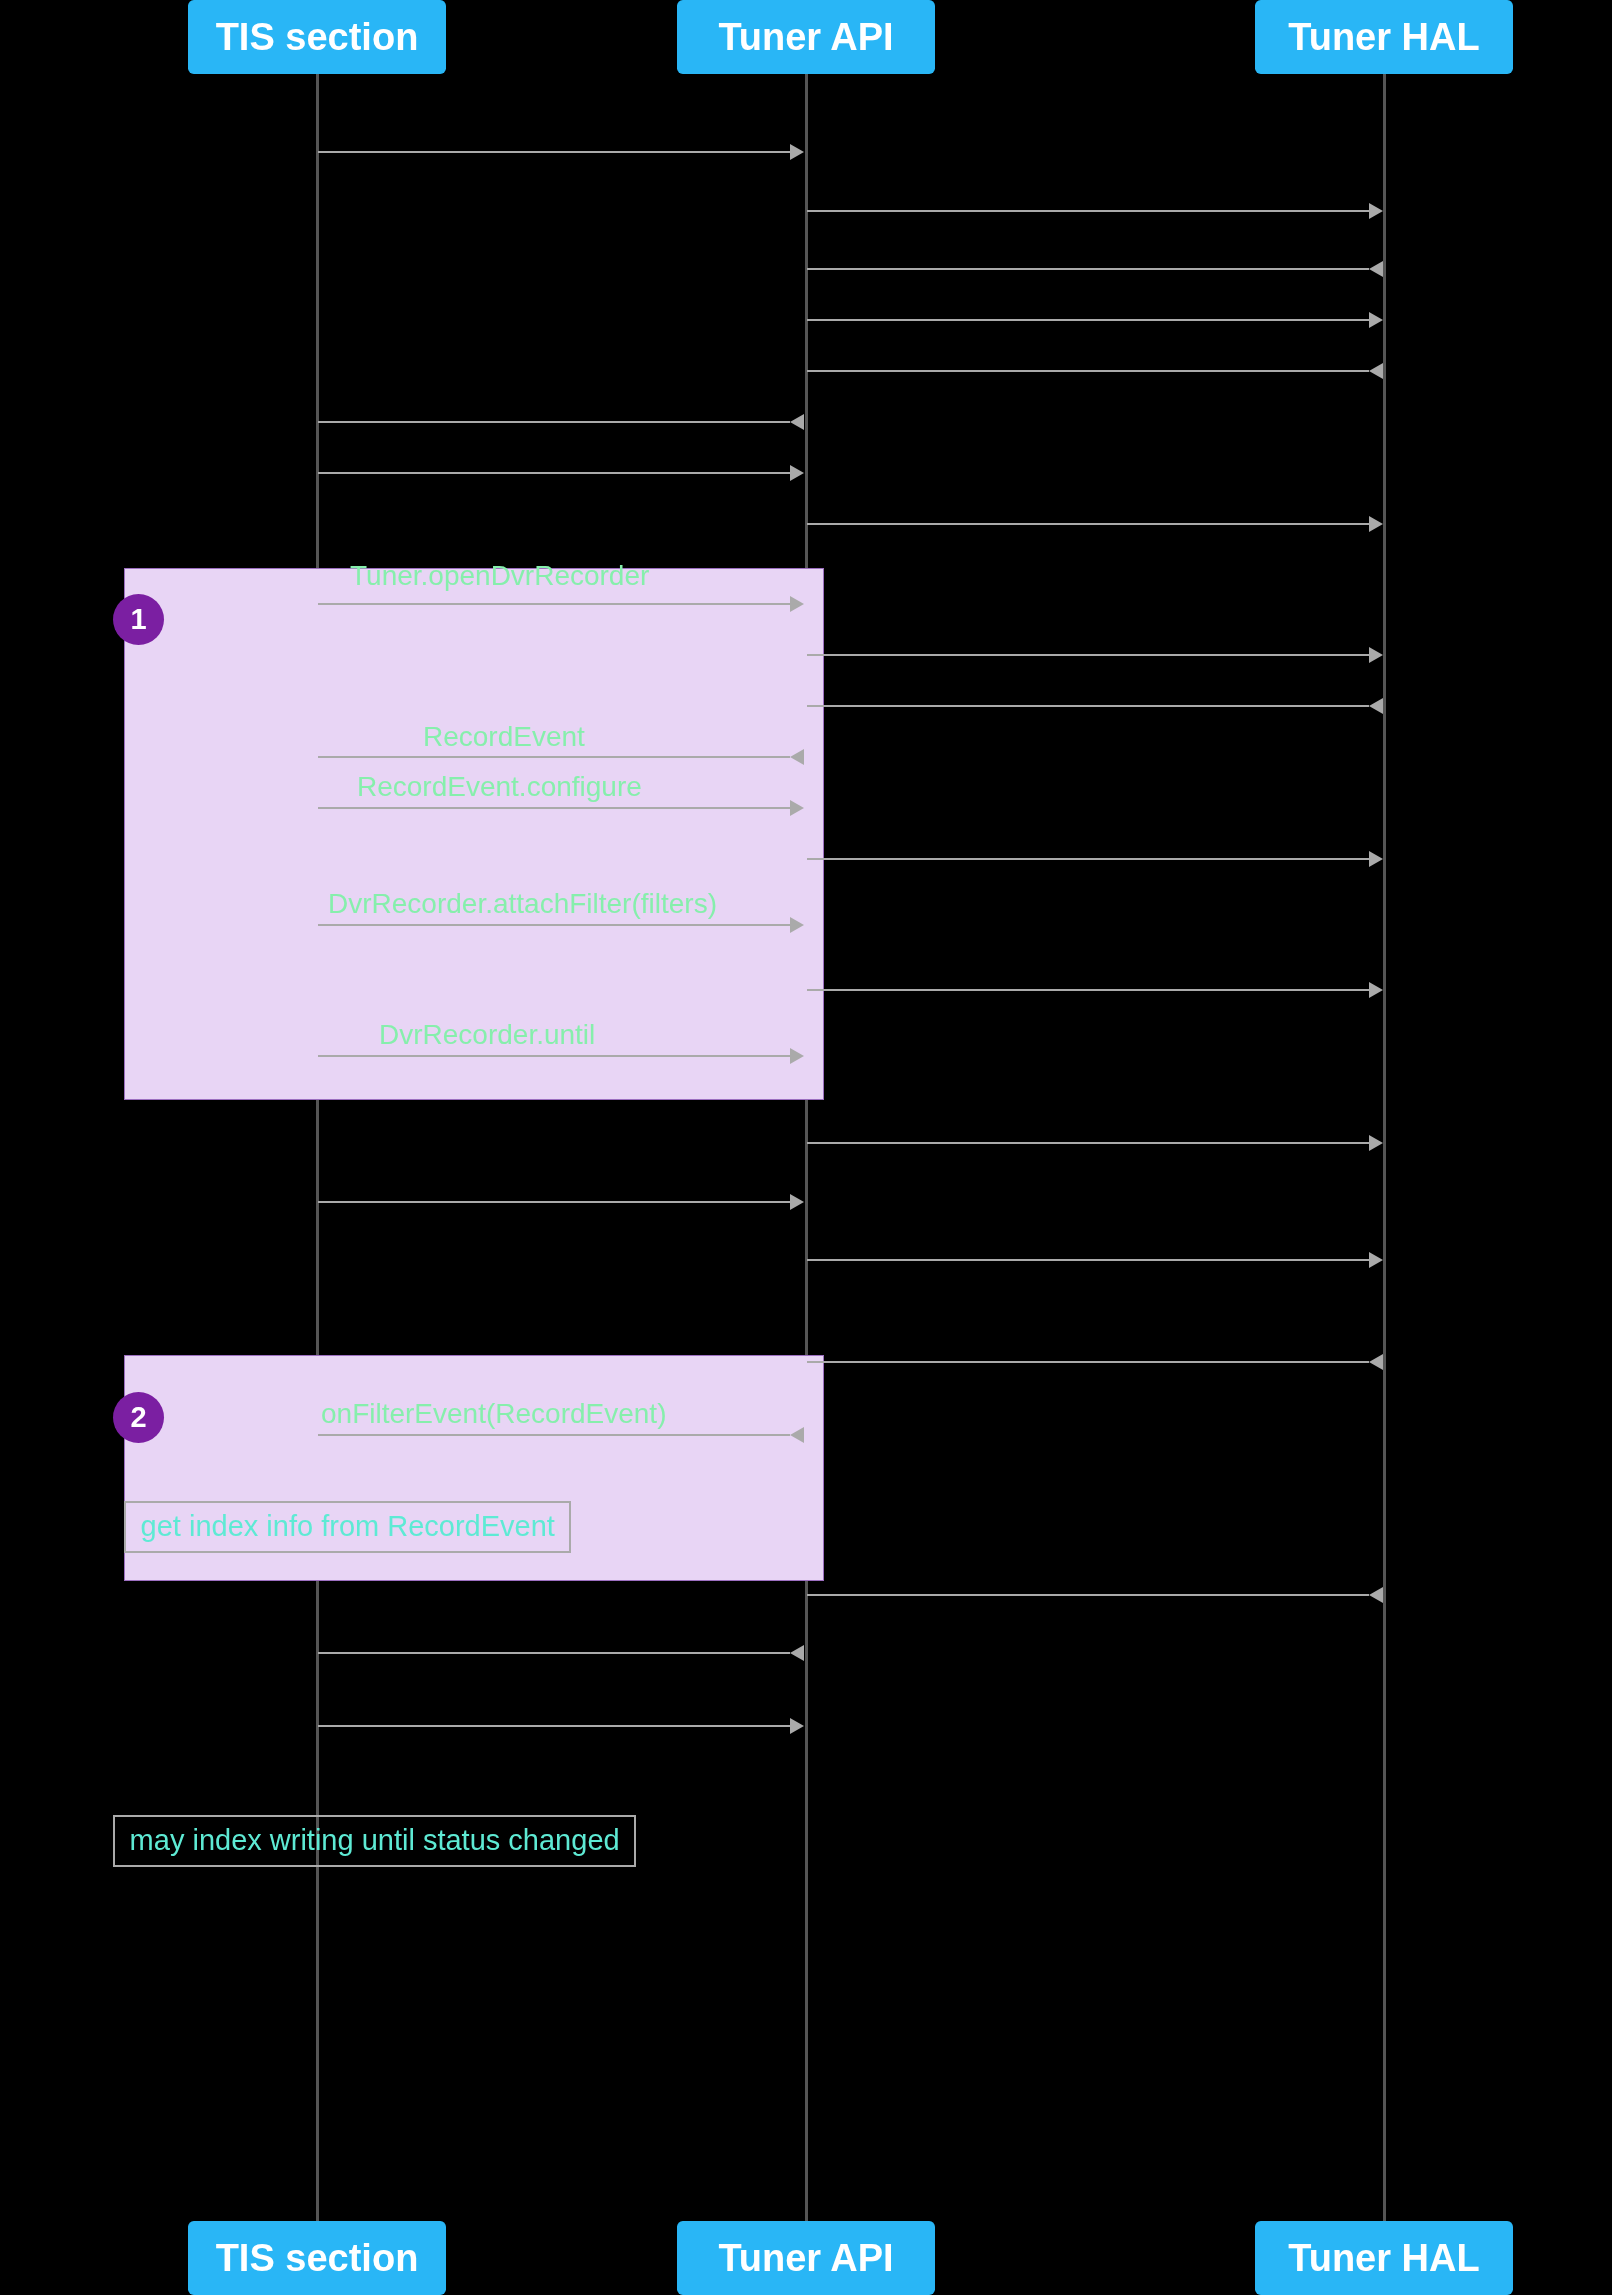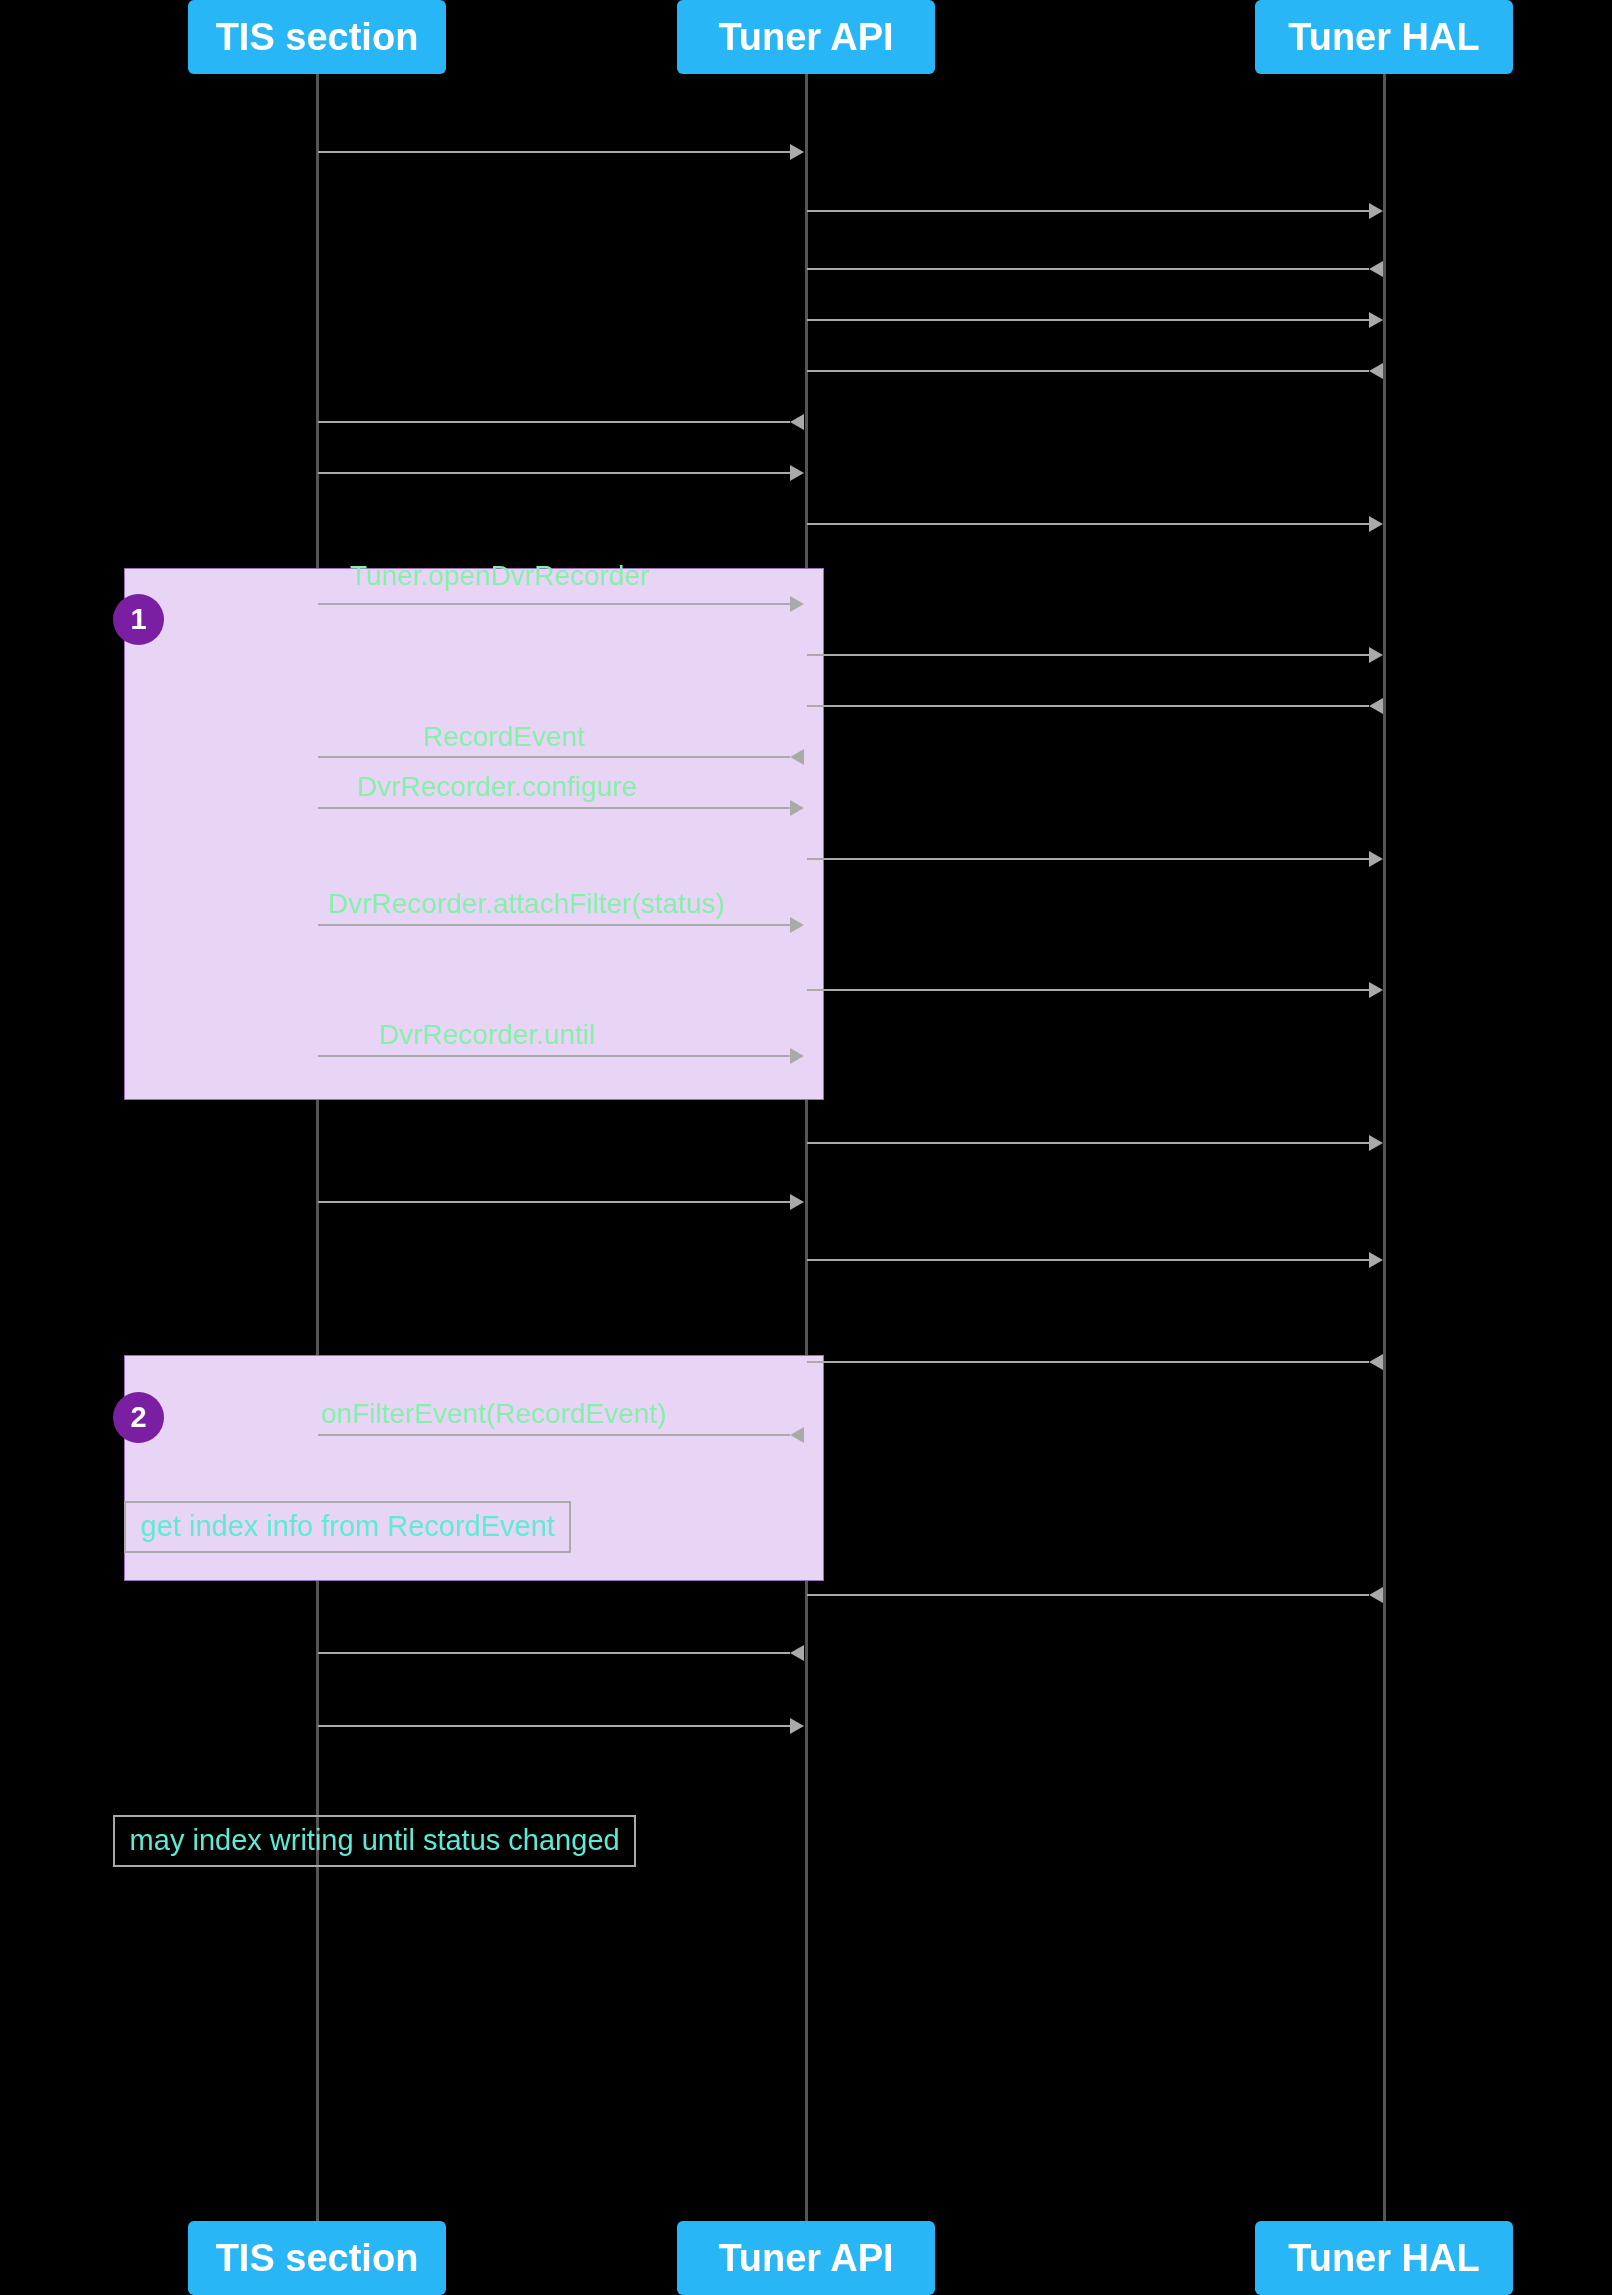--- a/index.html
+++ b/index.html
@@ -224,34 +224,34 @@
 </div>
 <div class="arrow-label" style="left: 423px; top: 721px;">
   <span>RecordEvent</span>
 </div>
 
 <div class="arrow" style="left: 318px; top: 800px; width: 486px;">
   <div class="arrow-line" style="flex: 1;"></div>
   <div class="arrow-head-right"></div>
 </div>
 <div class="arrow-label" style="left: 357px; top: 771px;">
-  <span>DvrRecorder.configure</span>
+  <span>RecordEvent.configure</span>
 </div>
 
 <div class="arrow" style="left: 807px; top: 851px; width: 576px;">
   <div class="arrow-line" style="flex: 1;"></div>
   <div class="arrow-head-right"></div>
 </div>
 
 <div class="arrow" style="left: 318px; top: 917px; width: 486px;">
   <div class="arrow-line" style="flex: 1;"></div>
   <div class="arrow-head-right"></div>
 </div>
 <div class="arrow-label" style="left: 328px; top: 888px;">
-  <span>DvrRecorder.attachFilter(status)</span>
+  <span>DvrRecorder.attachFilter(filters)</span>
 </div>
 
 <div class="arrow" style="left: 807px; top: 982px; width: 576px;">
   <div class="arrow-line" style="flex: 1;"></div>
   <div class="arrow-head-right"></div>
 </div>
 
 <div class="arrow" style="left: 318px; top: 1048px; width: 486px;">
   <div class="arrow-line" style="flex: 1;"></div>
   <div class="arrow-head-right"></div>

